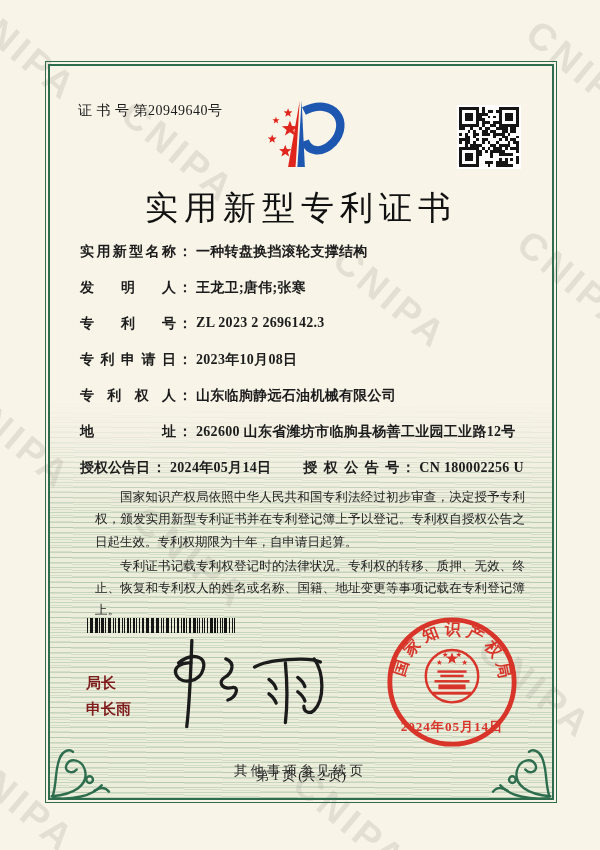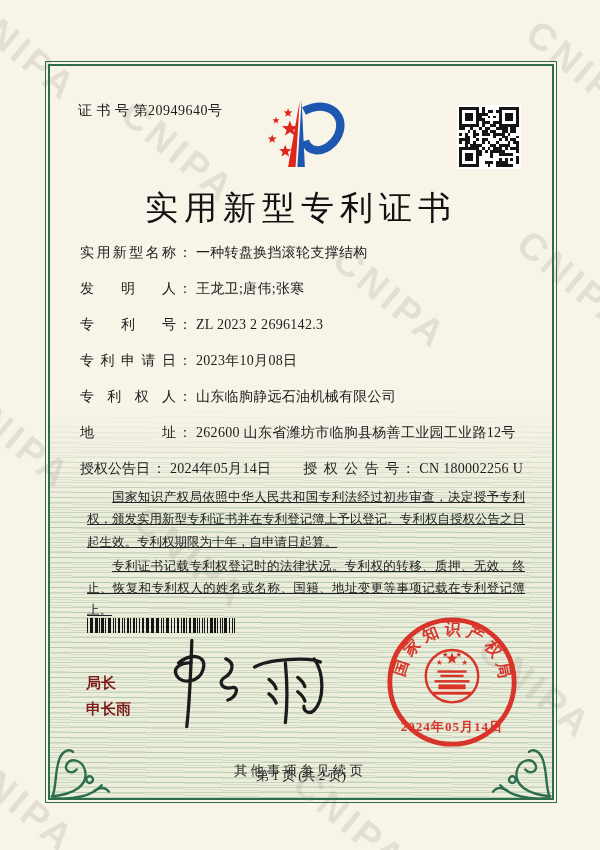--- a/index.html
+++ b/index.html
@@ -48,28 +48,28 @@
   
   .cert-no{position:absolute;left:28px;top:36px;font-size:14px;letter-spacing:.5px;}
   .logo{position:absolute;left:197px;top:32px;}
   .qr{position:absolute;left:407px;top:39px;background:#fff;padding:2px;}
   .title{
     position:absolute;left:0;right:0;top:120px;margin:0;text-align:center;
     font-size:33px;font-weight:400;letter-spacing:6px;color:#111;
   }
   
   .fields{position:absolute;left:30px;top:177px;width:440px;display:flex;flex-direction:column;gap:16px;font-size:14px;}
-  .frow{display:flex;align-items:center;height:20px;white-space:nowrap;}
+  .frow{display:flex;align-items:flex-start;height:20px;white-space:nowrap;font-weight:bold;}
   .flabel{display:inline-block;width:96px;text-align:justify;text-align-last:justify;}
   .fcolon{margin:0 4px 0 2px;}
   .fvalue{letter-spacing:.3px;}
   .grant2{margin-left:32px;display:flex;align-items:baseline;}
   
   .paras{position:absolute;left:29px;top:420px;width:446px;font-size:12.5px;line-height:1.78;text-align:justify;color:#222;}
-  .paras p{margin:0 0 2px 8px;text-indent:2em;text-decoration:underline;}
+  .paras p{margin:0 0 2px 16px;text-indent:2em;}
   
   .barcode{position:absolute;left:37px;top:552px;background:transparent;}
   .signer{position:absolute;left:36px;top:604px;font-family:"Liberation Sans","DejaVu Sans",sans-serif;font-weight:600;font-size:15px;line-height:1.7;color:#7f1d1d;}
   .signature{position:absolute;left:110px;top:562px;}
   .seal{position:absolute;left:334px;top:548px;opacity:.93;}
   .page-no{position:absolute;left:0;right:0;top:701px;text-align:center;font-size:13px;color:#222;}
   .continuation{
     position:absolute;left:0;right:0;top:762px;text-align:center;
     font-size:13.5px;letter-spacing:3px;color:#2a2a2a;z-index:3;
   }

